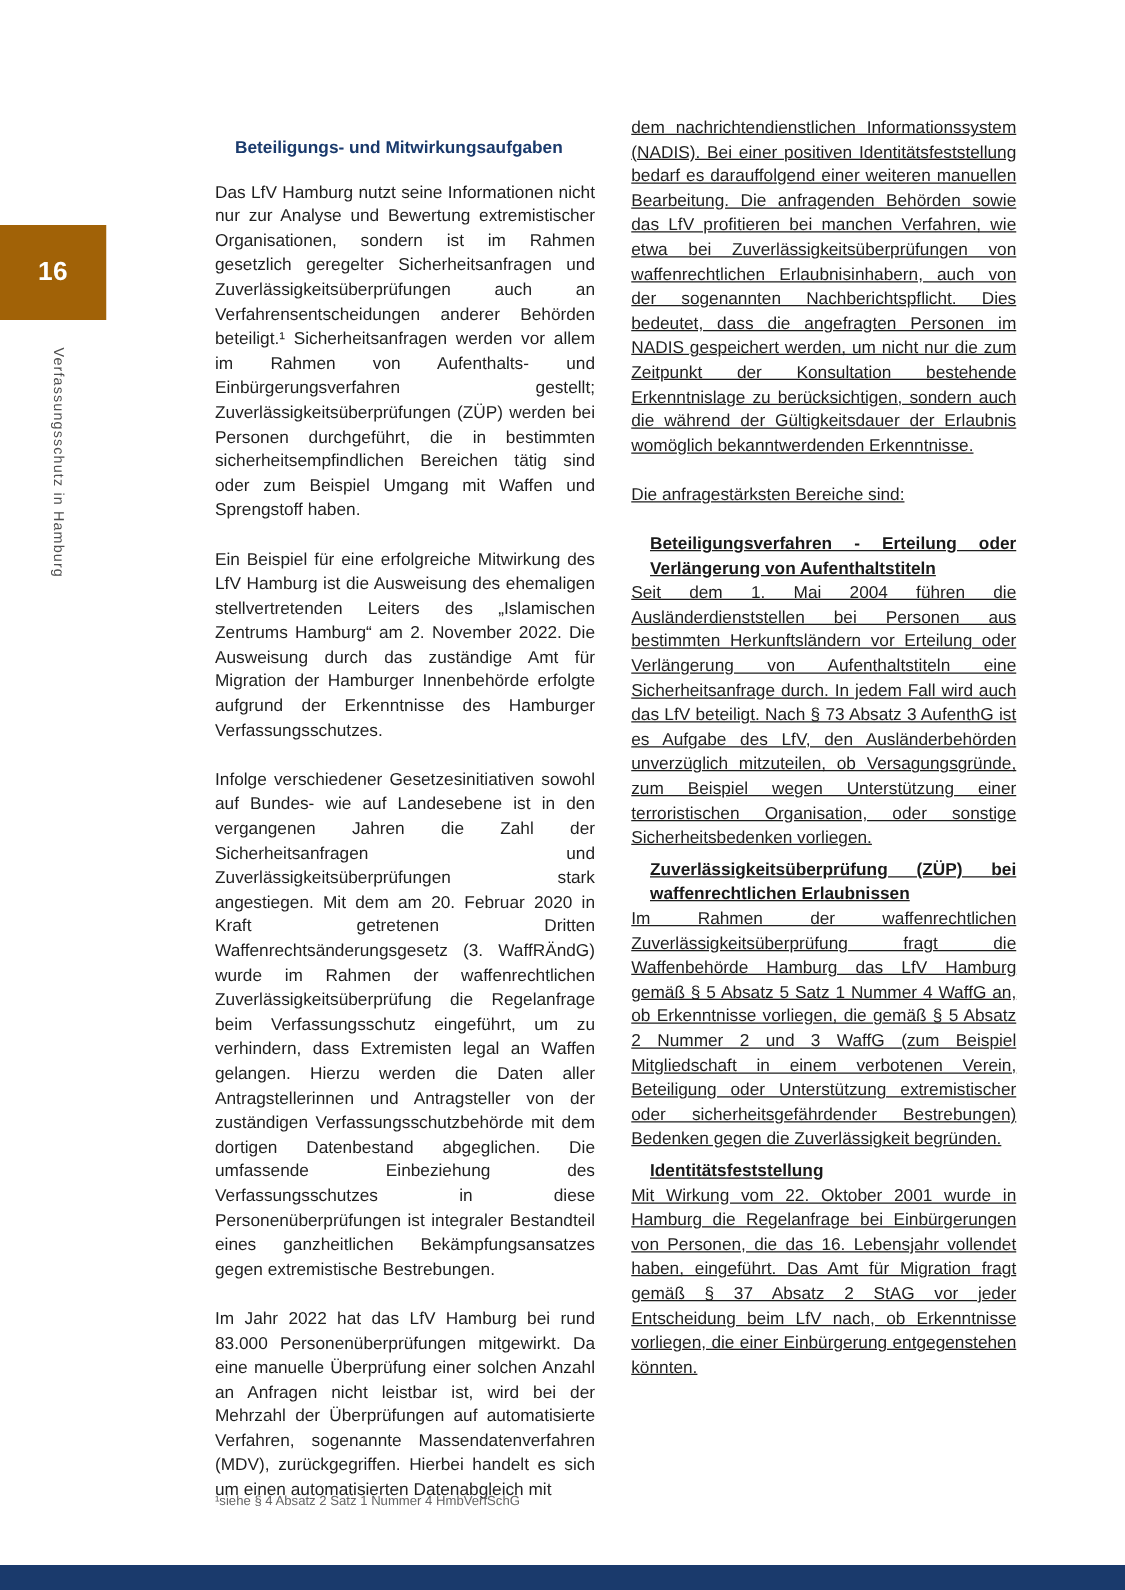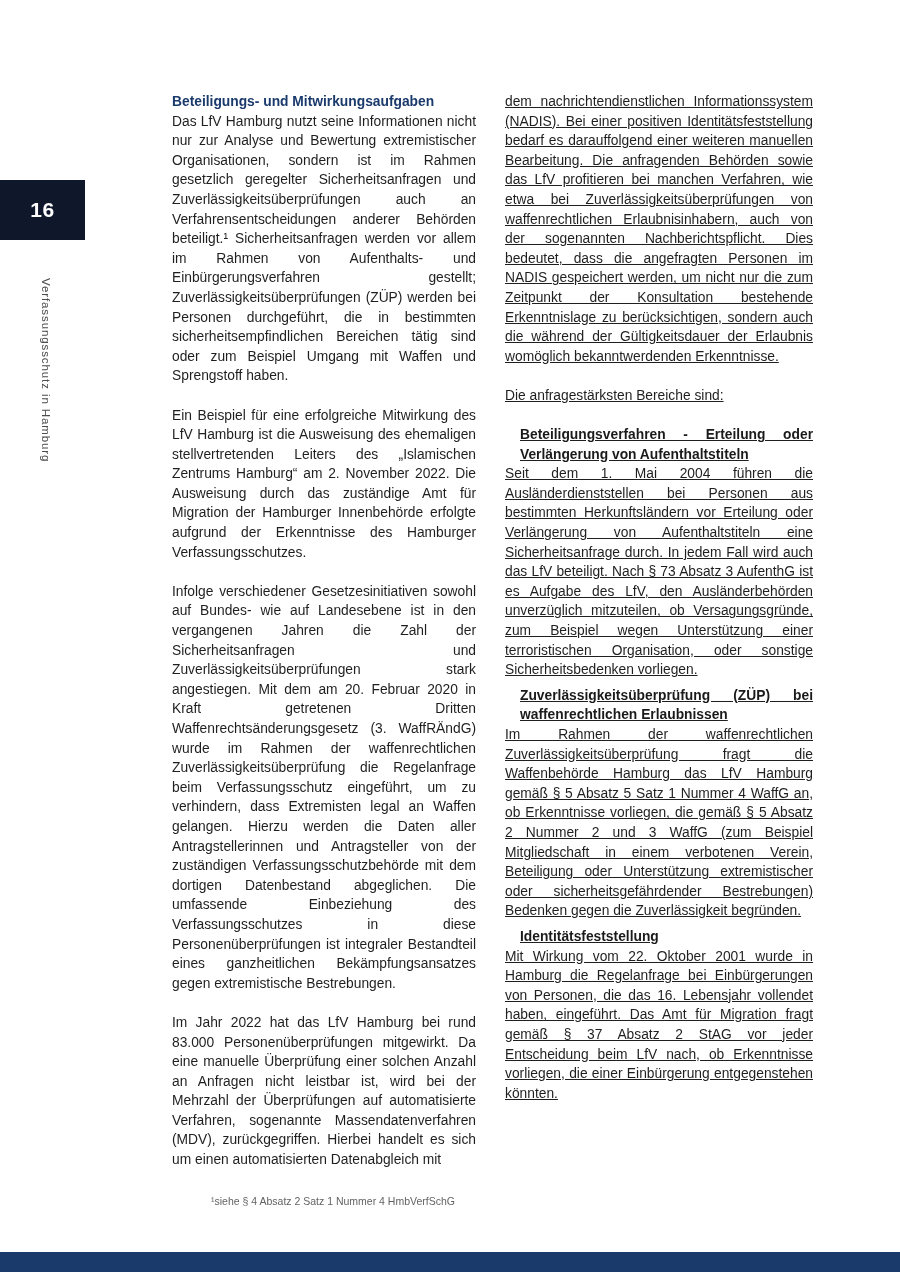--- a/index.html
+++ b/index.html
@@ -15,22 +15,22 @@
     background: #ffffff;
     overflow: hidden;
   }
 
   
   .page-number-box {
     position: absolute;
     left: 0;
     top: 180px;
     width: 85px;
-    height: 60px;
-    background: #0f172a;
+    height: 76px;
+    background: #a16207;
     display: flex;
     align-items: center;
     justify-content: center;
   }
   .page-number-box span {
     color: #ffffff;
     font-size: 21px;
     font-weight: bold;
     letter-spacing: 0.5px;
   }
@@ -61,40 +61,39 @@
 
   .col p { margin: 0 0 19.6px 0; }
   .col p:last-child { margin-bottom: 0; }
 
   h3.heading-blue {
     font-size: 13.8px;
     line-height: 19.6px;
     font-weight: bold;
     color: #1a3a6c;
     text-align: left;
-    margin: 0;
+    margin: 16px;
   }
   .section { margin-top: 0; }
   h4.heading-black {
     font-size: 13.8px;
     line-height: 19.6px;
     font-weight: bold;
     color: #1a1a1a;
     text-align: justify;
     margin: 6px 0 0 15px;
   }
 
   .footnote {
     position: absolute;
     left: 172px;
     top: 1194px;
     font-size: 10.5px;
     line-height: 14px;
     color: #636363;
-    margin-left: 39px;
   }
 
   .bottom-bar {
     position: absolute;
     left: 0;
     bottom: 0;
     width: 900px;
     height: 20px;
     background: #1a3a6c;
   }

